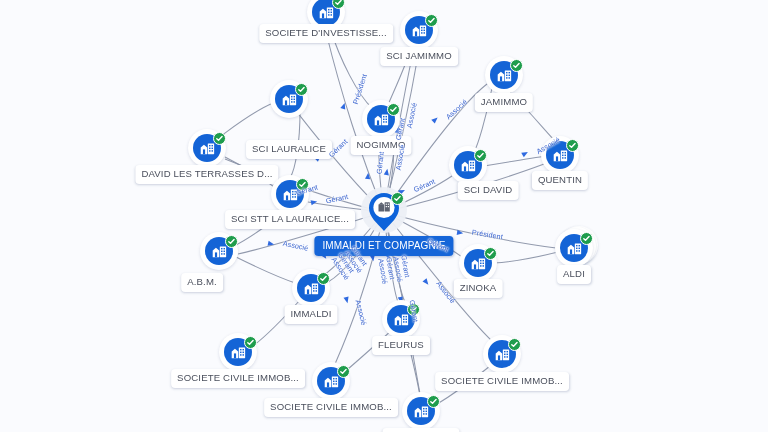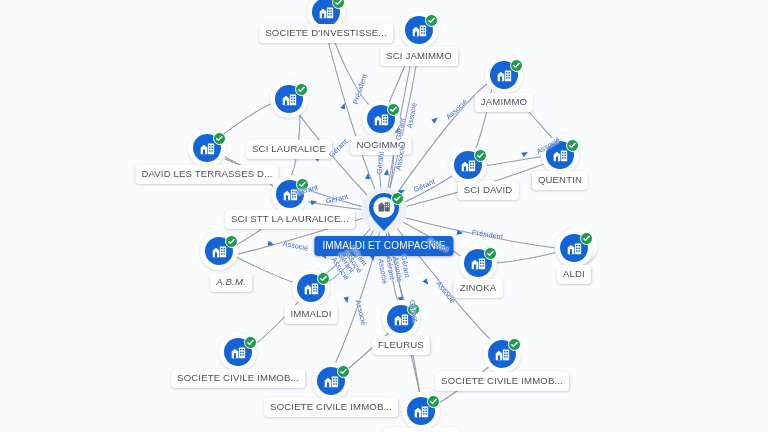--- a/index.html
+++ b/index.html
@@ -459,21 +459,21 @@
               <rect x="5.1" y="12.2" width="2.8" height="6.2"></rect>
             </g>
           </svg>
         </div>
         <div class="node-check">
           <svg viewBox="0 0 12 12" width="9" height="9">
             <path d="M2.4 6.2 L4.7 8.4 L9.4 3.4" stroke="#ffffff" stroke-width="1.9" fill="none" stroke-linecap="round" stroke-linejoin="round"></path>
           </svg>
         </div>
       </div>
-      <div class="node-label" style="left: 231px; top: 273px; font-style: italic;">A.B.M.</div>
+      <div class="node-label" style="left: 202px; top: 273px;">A.B.M.</div>
       <div class="node" style="left: 574px; top: 248px;">
         <div class="node-stack-a"></div>
         <div class="node-stack-b"></div>
         <div class="node-halo"></div>
         <div class="node-circle">
           <svg viewBox="0 0 22 22" width="17" height="17">
             <g fill="#ffffff">
               <path d="M2.2 9.6 L6.4 6.2 L10.6 9.6 L10.6 18.4 L2.2 18.4 Z"></path>
               <rect x="11.4" y="4.4" width="8.2" height="14" rx="0.6"></rect>
             </g>

